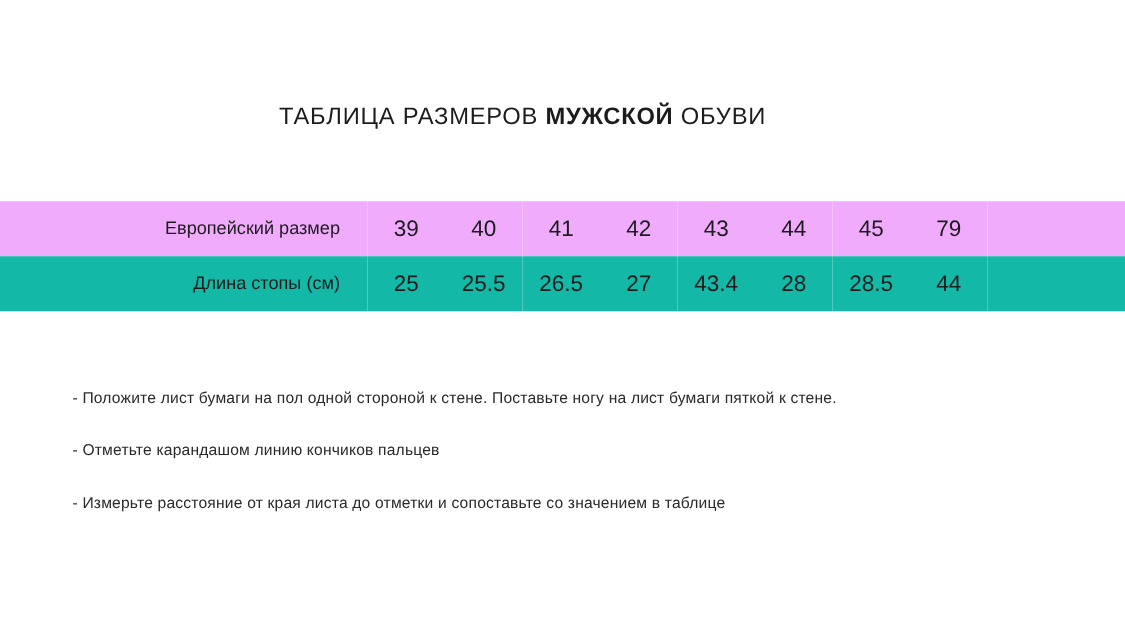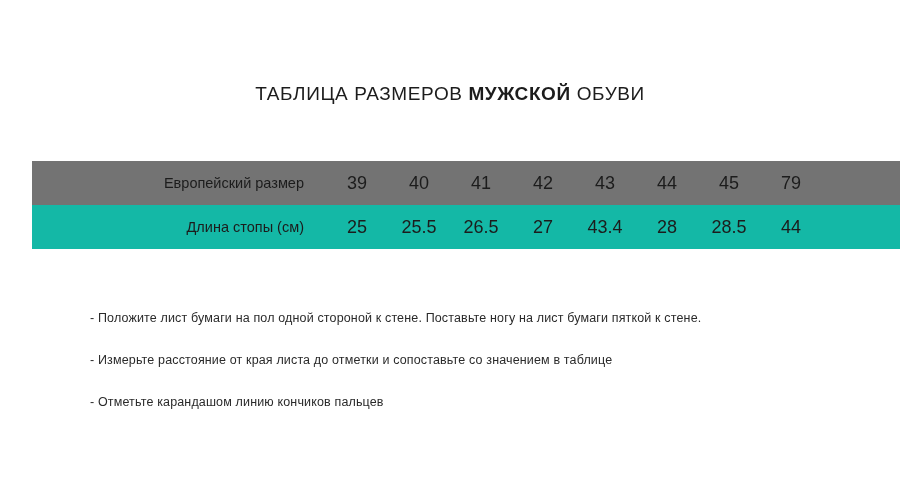--- a/index.html
+++ b/index.html
@@ -12,21 +12,20 @@
     background: #ffffff;
     font-family: "Liberation Sans", sans-serif;
     color: #1a1a1a;
     overflow: hidden;
   }
   .page {
     position: relative;
     width: 836px;
     height: 500px;
     box-sizing: border-box;
-    margin-left: 32px;
   }
   .title {
     text-align: center;
     font-size: 19px;
     letter-spacing: 0.6px;
     color: #1c1c1c;
     font-weight: 400;
     margin: 0;
     padding-top: 83px;
   }
@@ -36,21 +35,21 @@
   .table-wrap {
     margin-top: 56px;
     width: 900px;
   }
   table.size-table {
     border-collapse: collapse;
     width: 900px;
     table-layout: fixed;
   }
   table.size-table tr.row-head {
-    background: #737373;
+    background: #f0abfc;
   }
   table.size-table tr.row-body {
     background: #14b8a6;
   }
   table.size-table th,
   table.size-table td {
     font-weight: 400;
     font-size: 18px;
     color: #1c1c1c;
     padding: 0;
@@ -118,17 +117,17 @@
           <td class="val-cell">28.5</td>
           <td class="val-cell">44</td>
           <td></td>
         </tr>
       </tbody>
     </table>
   </div>
 
   <div class="notes">
     <p class="note">- Положите лист бумаги на пол одной стороной к стене. Поставьте ногу на лист бумаги пяткой к стене.</p>
+    <p class="note">- Отметьте карандашом линию кончиков пальцев</p>
     <p class="note">- Измерьте расстояние от края листа до отметки и сопоставьте со значением в таблице</p>
-    <p class="note">- Отметьте карандашом линию кончиков пальцев</p>
   </div>
 
 </div>
 
 </body></html>

